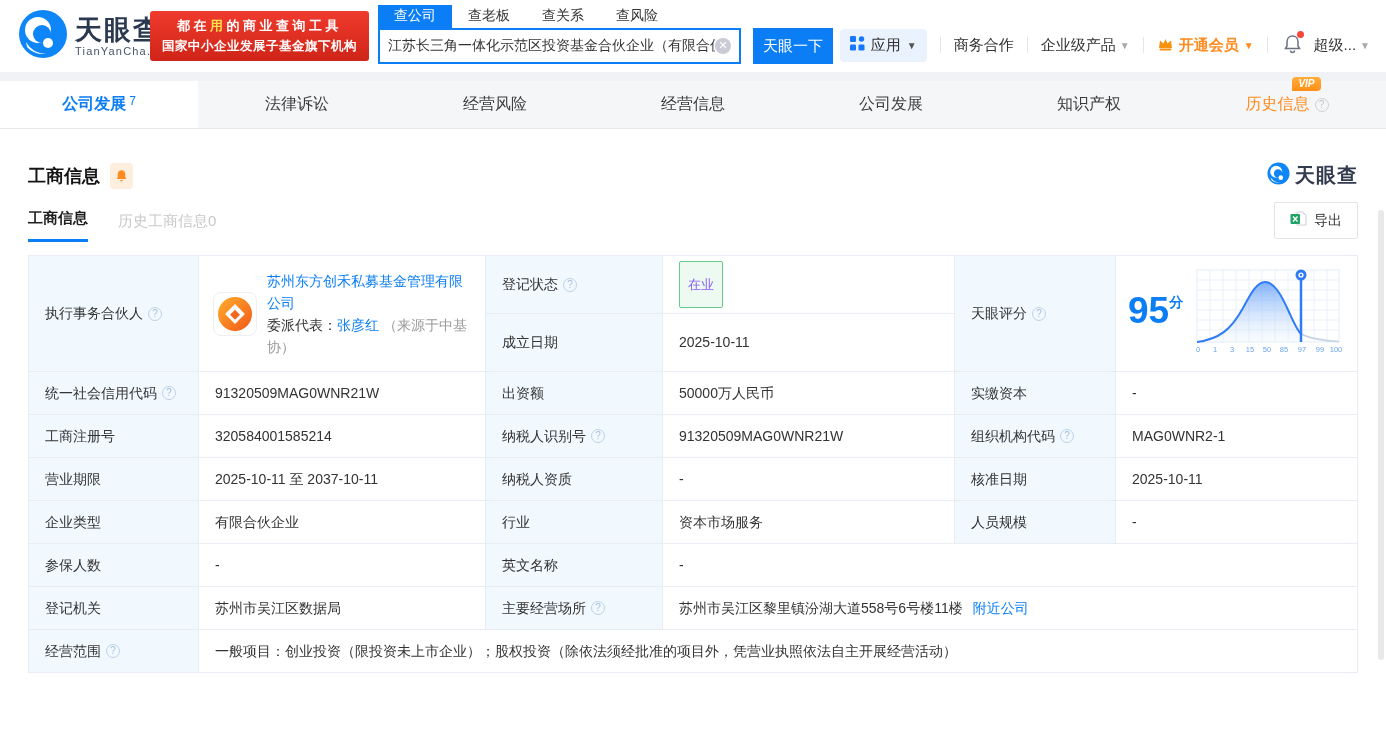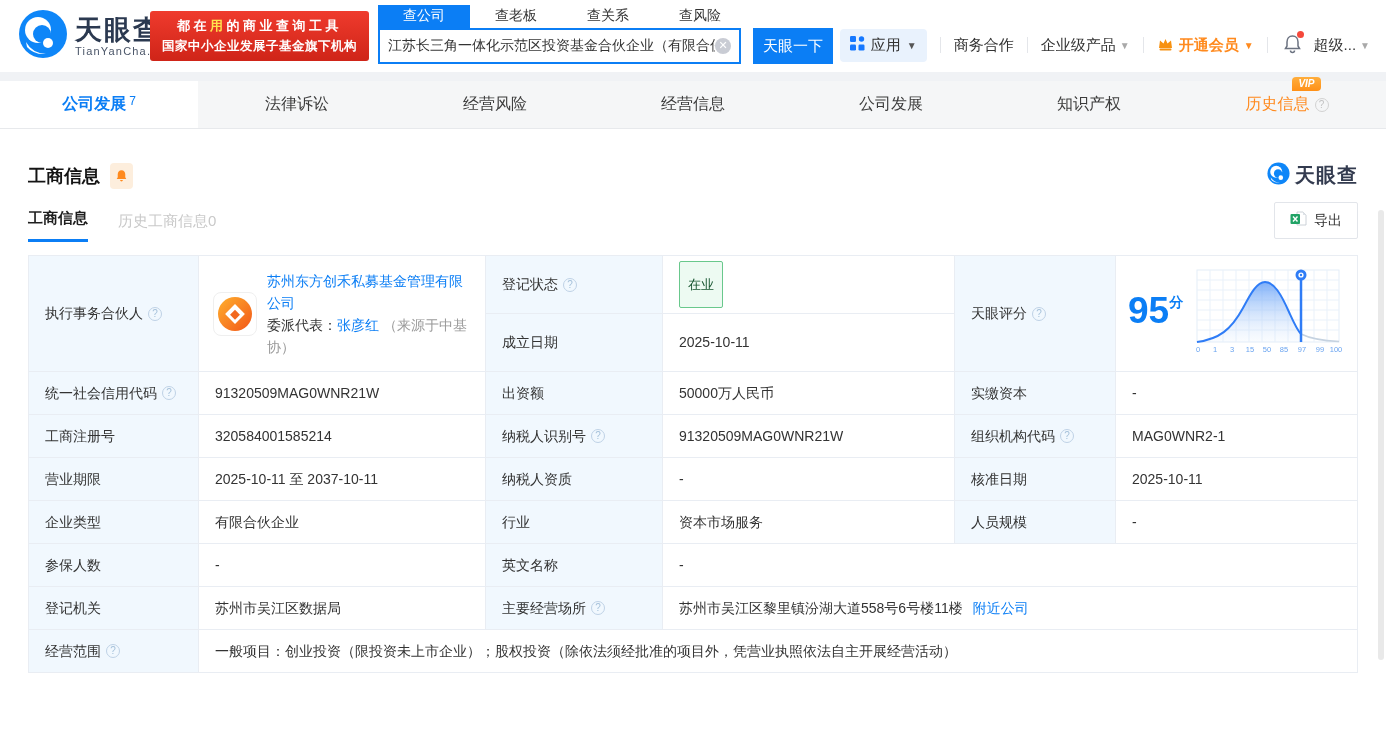--- a/index.html
+++ b/index.html
@@ -14,21 +14,21 @@
   .logo-txt .en { font-size:11px; color:#4a5568; letter-spacing:1.2px; }
   .promo { position:absolute; left:150px; top:11px; width:219px; height:50px; border-radius:3px;
     background:linear-gradient(180deg,#ef3b2d,#cf2418); color:#fff; text-align:center;
     display:flex; flex-direction:column; justify-content:center; font-weight:bold; }
   .promo .l1 { font-size:13px; letter-spacing:3.5px; }
   .promo .l2 { font-size:12.5px; letter-spacing:0.5px; margin-top:3px;}
   .promo .hl { color:#ffe14d; }
 
   .search { position:absolute; left:378px; top:5px; }
   .search-tabs { display:flex; height:23px; font-size:14px; }
-  .search-tab { padding:2px 25px 0; color:#333; cursor:pointer; }
+  .search-tab { padding:2px 16px 0; color:#333; cursor:pointer; }
   .search-tab.active { background:#0b7ef5; color:#fff; }
   .search-row { display:flex; align-items:center; }
   .search-box { width:363px; height:36px; border:2px solid #0b7ef5; background:#fff;
     display:flex; align-items:center; padding:0 8px; }
   .search-box input { border:none; outline:none; flex:1; font-size:14px; color:#333;
     font-family:inherit; background:transparent; }
   .clear-ic { width:16px; height:16px; border-radius:50%; background:#c9ccd4; color:#fff;
     font-size:11px; line-height:15px; text-align:center; cursor:pointer; flex:none; }
   .search-btn { width:80px; height:36px; margin-left:12px; background:#0b7ef5; color:#fff;
     font-size:15px; border:none; cursor:pointer; display:flex; align-items:center; justify-content:center; }
@@ -86,21 +86,21 @@
   .cell:last-child { border-right:none; }
   .lbl { background:#f1f8fe; color:#333; gap:5px; flex:none;}
   .val { background:#fff; color:#333; }
   .c1{width:170px} .c2{width:287px} .c3{width:177px} .c4{width:292px} .c5{width:161px} .c6{flex:1}
   .midcol { width:469px; border-right:1px solid #e9edf3; display:flex; flex-direction:column; flex:none;}
   .midrow { display:flex; flex:1; }
   .midrow + .midrow { border-top:1px solid #e9edf3; }
   .midrow .lbl { width:177px; }
   .midrow .val { flex:1; border-right:none; }
   .row-tall { height:116px; }
-  .badge-green { color:#14532d; background:#edfaf2; border:1px solid #69c88c; border-radius:2px;
+  .badge-green { color:#8b5cf6; background:#edfaf2; border:1px solid #69c88c; border-radius:2px;
     font-size:13px; padding:13px 8px; line-height:19px;text-align:center; }
   .blue-link { color:#0b7ef5; cursor:pointer; }
   .gray-note { color:#999; }
 
   .partner { align-items:center; gap:10px; padding:10px 14px; }
   .p-tile { width:44px; height:44px; border:1px solid #efefef; border-radius:8px; flex:none;
     display:flex; align-items:center; justify-content:center; }
   .p-ball { width:34px; height:34px; border-radius:50%; background:linear-gradient(135deg,#ffb02e,#f25618);
     display:flex; align-items:center; justify-content:center; }
   .p-dia { width:14px; height:14px; background:#fff; transform:rotate(45deg);

